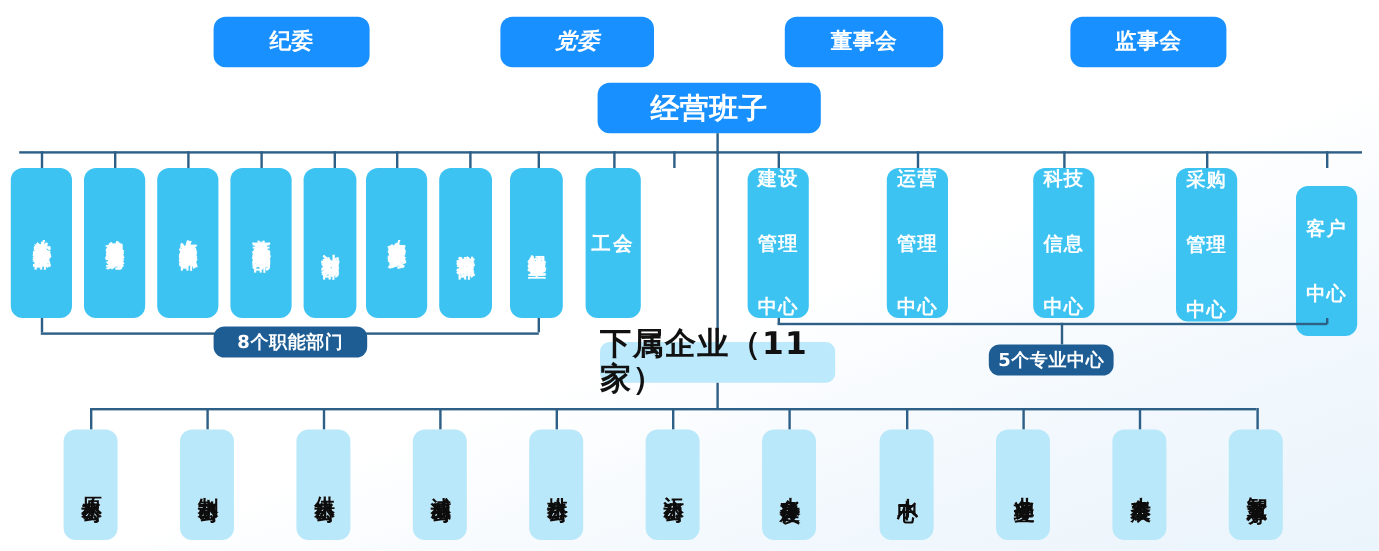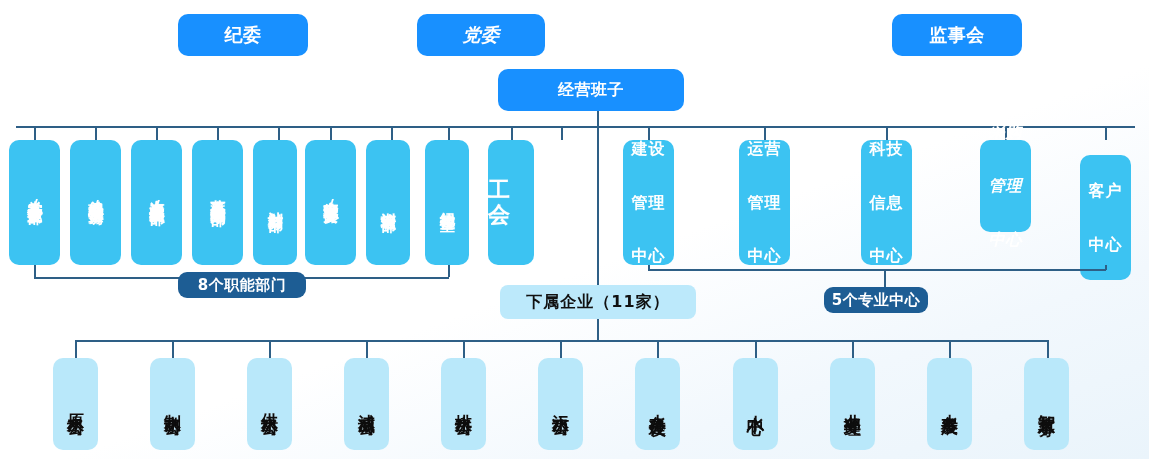--- a/index.html
+++ b/index.html
@@ -35,40 +35,40 @@
   }
   
   .gov {
     background: #1890ff;
     font-size: 18px;
     border-radius: 10px;
     height: 42px;
   }
   .exec {
     background: #1890ff;
-    font-size: 16px;
+    font-size: 24px;
     border-radius: 10px;
     height: 42px;
   }
   
   .dept {
     background: #3cc3f2;
     border-radius: 10px;
     font-size: 15px;
     color: #ffffff;
     writing-mode: vertical-rl;
     text-orientation: upright;
     letter-spacing: 1px;
     padding: 6px 0;
     text-shadow: 0 0 1px rgba(255,255,255,0.35);
   }
   .dept.horiz {
     writing-mode: horizontal-tb;
     text-orientation: mixed;
-    font-size: 22px;
+    font-size: 16px;
     letter-spacing: 2px;
   }
   .center {
     background: #3cc3f2;
     border-radius: 10px;
     font-size: 16px;
     color: #ffffff;
     letter-spacing: 1px;
     flex-direction: column;
     padding: 4px 0;
@@ -81,21 +81,21 @@
     color: #ffffff;
     font-size: 15px;
     border-radius: 9px;
     height: 26px;
     letter-spacing: 0.5px;
     font-weight: bold;
   }
   .grouplabel.light {
     background: #bce9fb;
     color: #111111;
-    font-size: 16px;
+    font-size: 26px;
     height: 34px;
     border-radius: 8px;
     letter-spacing: 1px;
   }
   
   .company {
     background: #b9e8fa;
     color: #0d0d0d;
     border-radius: 10px;
     font-size: 17px;
@@ -114,20 +114,21 @@
   .lnv { width: 1.5px; }
   .lnh { height: 1.5px; }
 </style>
 </head>
 <body>
 
 <div id="stage">
 
   <div class="node gov" style="left:178px; top:14px; width:130px;">纪委</div>
   <div class="node gov" style="left:417px; top:14px; width:128px;font-style:italic;">党委</div>
+  <div class="node gov" style="left:654px; top:14px; width:132px;">董事会</div>
   <div class="node gov" style="left:892px; top:14px; width:130px;">监事会</div>
 
   <div class="node exec" style="left:498px; top:69px; width:186px;">经营班子</div>
 
   <div class="ln lnv" style="left:597px; top:111px; height:183px;"></div>
 
   <div class="ln lnh" style="left:16px; top:126px; width:582px;"></div>
 
   <div class="ln lnv" style="left:34px; top:126px; height:14px;"></div>
   <div class="ln lnv" style="left:95px; top:126px; height:14px;"></div>
@@ -187,21 +188,21 @@
   <div class="node center" style="left:739px; top:140px; width:51px; height:125px;">
     <span>运营</span>
     <span>管理</span>
     <span>中心</span>
   </div>
   <div class="node center" style="left:861px; top:140px; width:51px; height:125px;">
     <span>科技</span>
     <span>信息</span>
     <span>中心</span>
   </div>
-  <div class="node center" style="left:980px; top:140px; width:51px; height:92px;font-style:italic;">
+  <div class="node center" style="left:980px; top:140px; width:51px; height:128px;">
     <span>采购</span>
     <span>管理</span>
     <span>中心</span>
   </div>
   <div class="node center" style="left:1080px; top:140px; width:51px; height:125px;margin-top:15px;">
     <span>客户</span>
     <span>中心</span>
   </div>
 
   <div class="ln lnh" style="left:34px; top:277px; width:415px;"></div>

